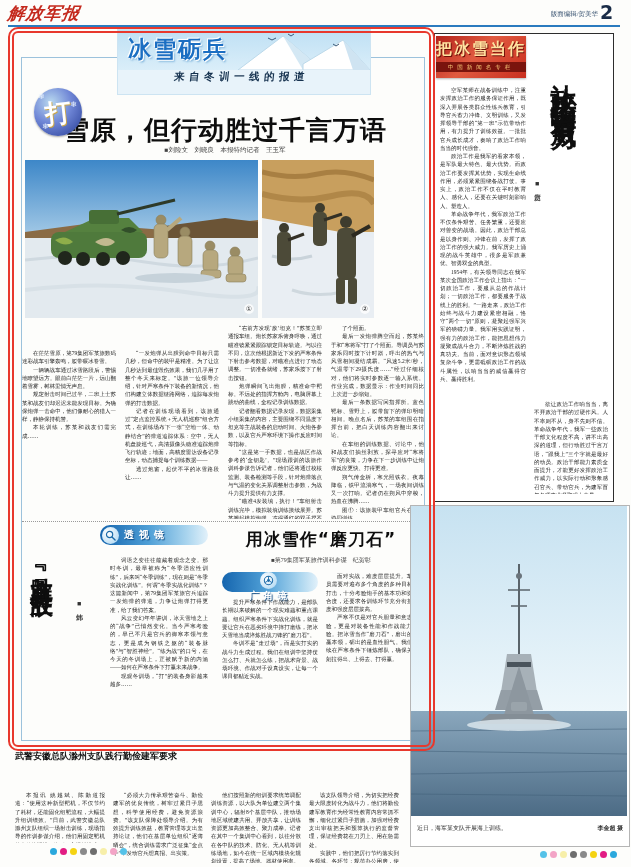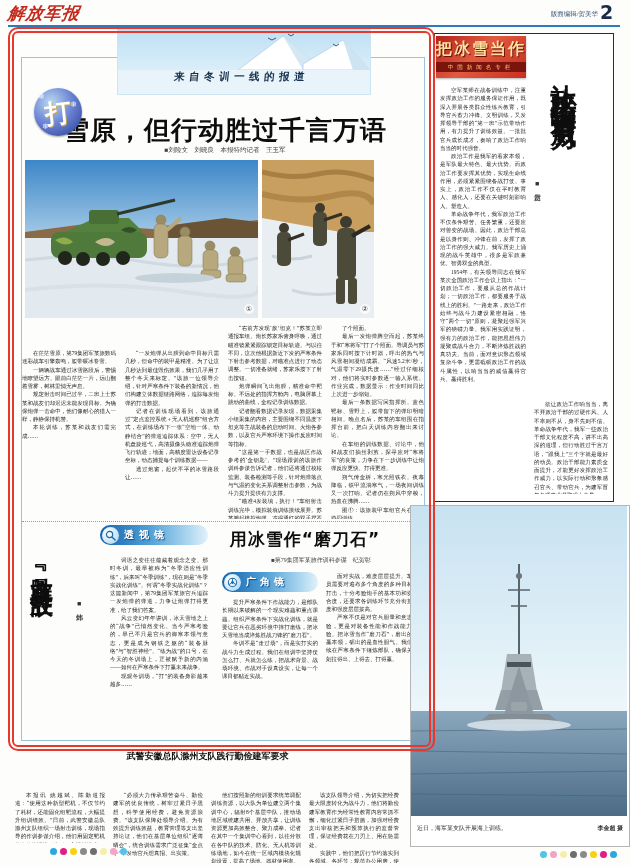--- a/index.html
+++ b/index.html
@@ -70,21 +70,21 @@
         font-size:16px;font-weight:900;color:#ffe2a0;letter-spacing:2px;text-shadow:1px 1px 0 #6e0f08;}
   .forum-banner .s{display:block;text-align:center;margin-top:2px;background:#7a140d;color:#ffcf7a;
         font-size:5.5px;letter-spacing:4px;padding:1.5px 0;}
 
   
   .navy-box{left:410px;top:505px;width:218px;height:340px;border:1px solid #b5b5b5;background:#fff;}
   .navy-cap{display:flex;justify-content:space-between;align-items:center;padding:4px 6px;font-size:6px;color:#333;}
   .navy-cap .credit{font-weight:bold;}
 
   
-  .b-kicker{left:15px;top:750px;width:385px;text-align:center;font-size:9px;font-weight:bold;color:#111;}
+  .b-kicker{left:15px;top:750px;width:385px;text-align:left;font-size:9px;font-weight:bold;color:#111;}
   .b-headline{left:15px;top:760px;width:385px;text-align:center;font-family:"DejaVu Sans",sans-serif;
         font-size:19px;font-weight:900;color:#0d0d0d;letter-spacing:3px;}
 
   .dots{display:flex;gap:3px;}
   .dot{width:7px;height:7px;border-radius:50%;display:inline-block;}
 </style>
 </head>
 <body>
 
 <div class="page">
@@ -109,20 +109,21 @@
       <rect width="252" height="64" fill="url(#sky)"></rect>
       <polygon points="120,40 165,6 205,40" fill="#ffffff" stroke="#bcd9ea" stroke-width="1"></polygon>
       <polygon points="165,6 205,40 185,40" fill="#d4e8f4"></polygon>
       <polygon points="185,34 225,10 252,40 185,40" fill="#ffffff" stroke="#bcd9ea" stroke-width="1"></polygon>
       <polygon points="225,10 252,40 235,40" fill="#cfe4f2"></polygon>
       <rect y="40" width="252" height="24" fill="#e8f3fa"></rect>
       <path d="M150 8 l4 2 l4 -2" stroke="#3a5a78" fill="none" stroke-width="1"></path>
       <path d="M170 4 l3 2 l3 -2" stroke="#3a5a78" fill="none" stroke-width="1"></path>
       <path d="M215 14 l3 2 l3 -2" stroke="#3a5a78" fill="none" stroke-width="1"></path>
     </svg>
+    <span class="abs banner-title">冰雪砺兵</span>
     <span class="abs banner-sub">来自冬训一线的报道</span>
   </div>
 
   <div class="abs series-logo">
     <span class="ch">打</span>
     <span class="sf" style="left:4px;top:4px;">❄</span>
     <span class="sf" style="right:5px;top:12px;">❄</span>
     <span class="sf" style="left:8px;bottom:5px;">❄</span>
   </div>
 
@@ -242,23 +243,23 @@
     <span>透视镜</span>
   </div>
   <div class="abs vtitle" style="left:26px;top:556px;height:186px;font-size:23px;letter-spacing:3px;">『胜寒』更『胜敌』</div>
   <div class="abs vbyline" style="left:74px;top:600px;height:60px;">■韩炜</div>
   <div class="abs coltext" style="left:110px;top:556px;width:98px;height:184px;overflow:hidden;">
       <p>词语之变往往蕴藏着观念之变。那时冬训，最早被称为“冬季适应性训练”，后来叫“冬季训练”，现在则是“冬季实战化训练”。何谓“冬季实战化训练”？这篇新闻中，第79集团军某旅官兵追踪一发炮弹的弹道，力争让炮弹打得更准，给了我们答案。</p>
       <p>风云变幻年年讲训，冰天雪地之上的“战争”已悄然变化。当今严寒考验的，早已不只是官兵的御寒本领与意志，更是成为钢铁之躯的“装备脉络”与“智胜神经”。“练为战”的口号，在今天的冬训场上，正被赋予新的内涵——如何在严寒条件下打赢未来战争。</p>
       <p>现观冬训场，“打”的装备身影越来越多……</p>
     </div>
 
-  <div class="abs g-title" style="left:202px;top:528px;width:206px;">用冰雪作“磨刀石”</div>
+  <div class="abs g-title" style="left:218px;top:528px;width:206px;">用冰雪作“磨刀石”</div>
   <div class="abs g-byline" style="left:218px;top:556px;width:206px;">■第79集团军某旅作训科参谋　纪贺彰</div>
-  <div class="abs badge" style="left:222px;top:572px;width:96px;font-size:10px;letter-spacing:4px;">
+  <div class="abs badge" style="left:222px;top:572px;width:96px;font-size:10px;letter-spacing:4px;flex-direction:column;">
     <span class="bicon">
       <svg width="11" height="11" viewBox="0 0 12 12">
           <circle cx="6" cy="6" r="4.6" stroke="#1b6aa8" stroke-width="1.1" fill="none"></circle>
           <circle cx="6" cy="6" r="1.6" fill="#1b6aa8"></circle>
           <line x1="6" y1="1.4" x2="6" y2="4.4" stroke="#1b6aa8" stroke-width="1"></line>
           <line x1="2.2" y1="8.2" x2="4.6" y2="6.8" stroke="#1b6aa8" stroke-width="1"></line>
           <line x1="9.8" y1="8.2" x2="7.4" y2="6.8" stroke="#1b6aa8" stroke-width="1"></line>
         </svg>
     </span>
     <span>广角镜</span>

